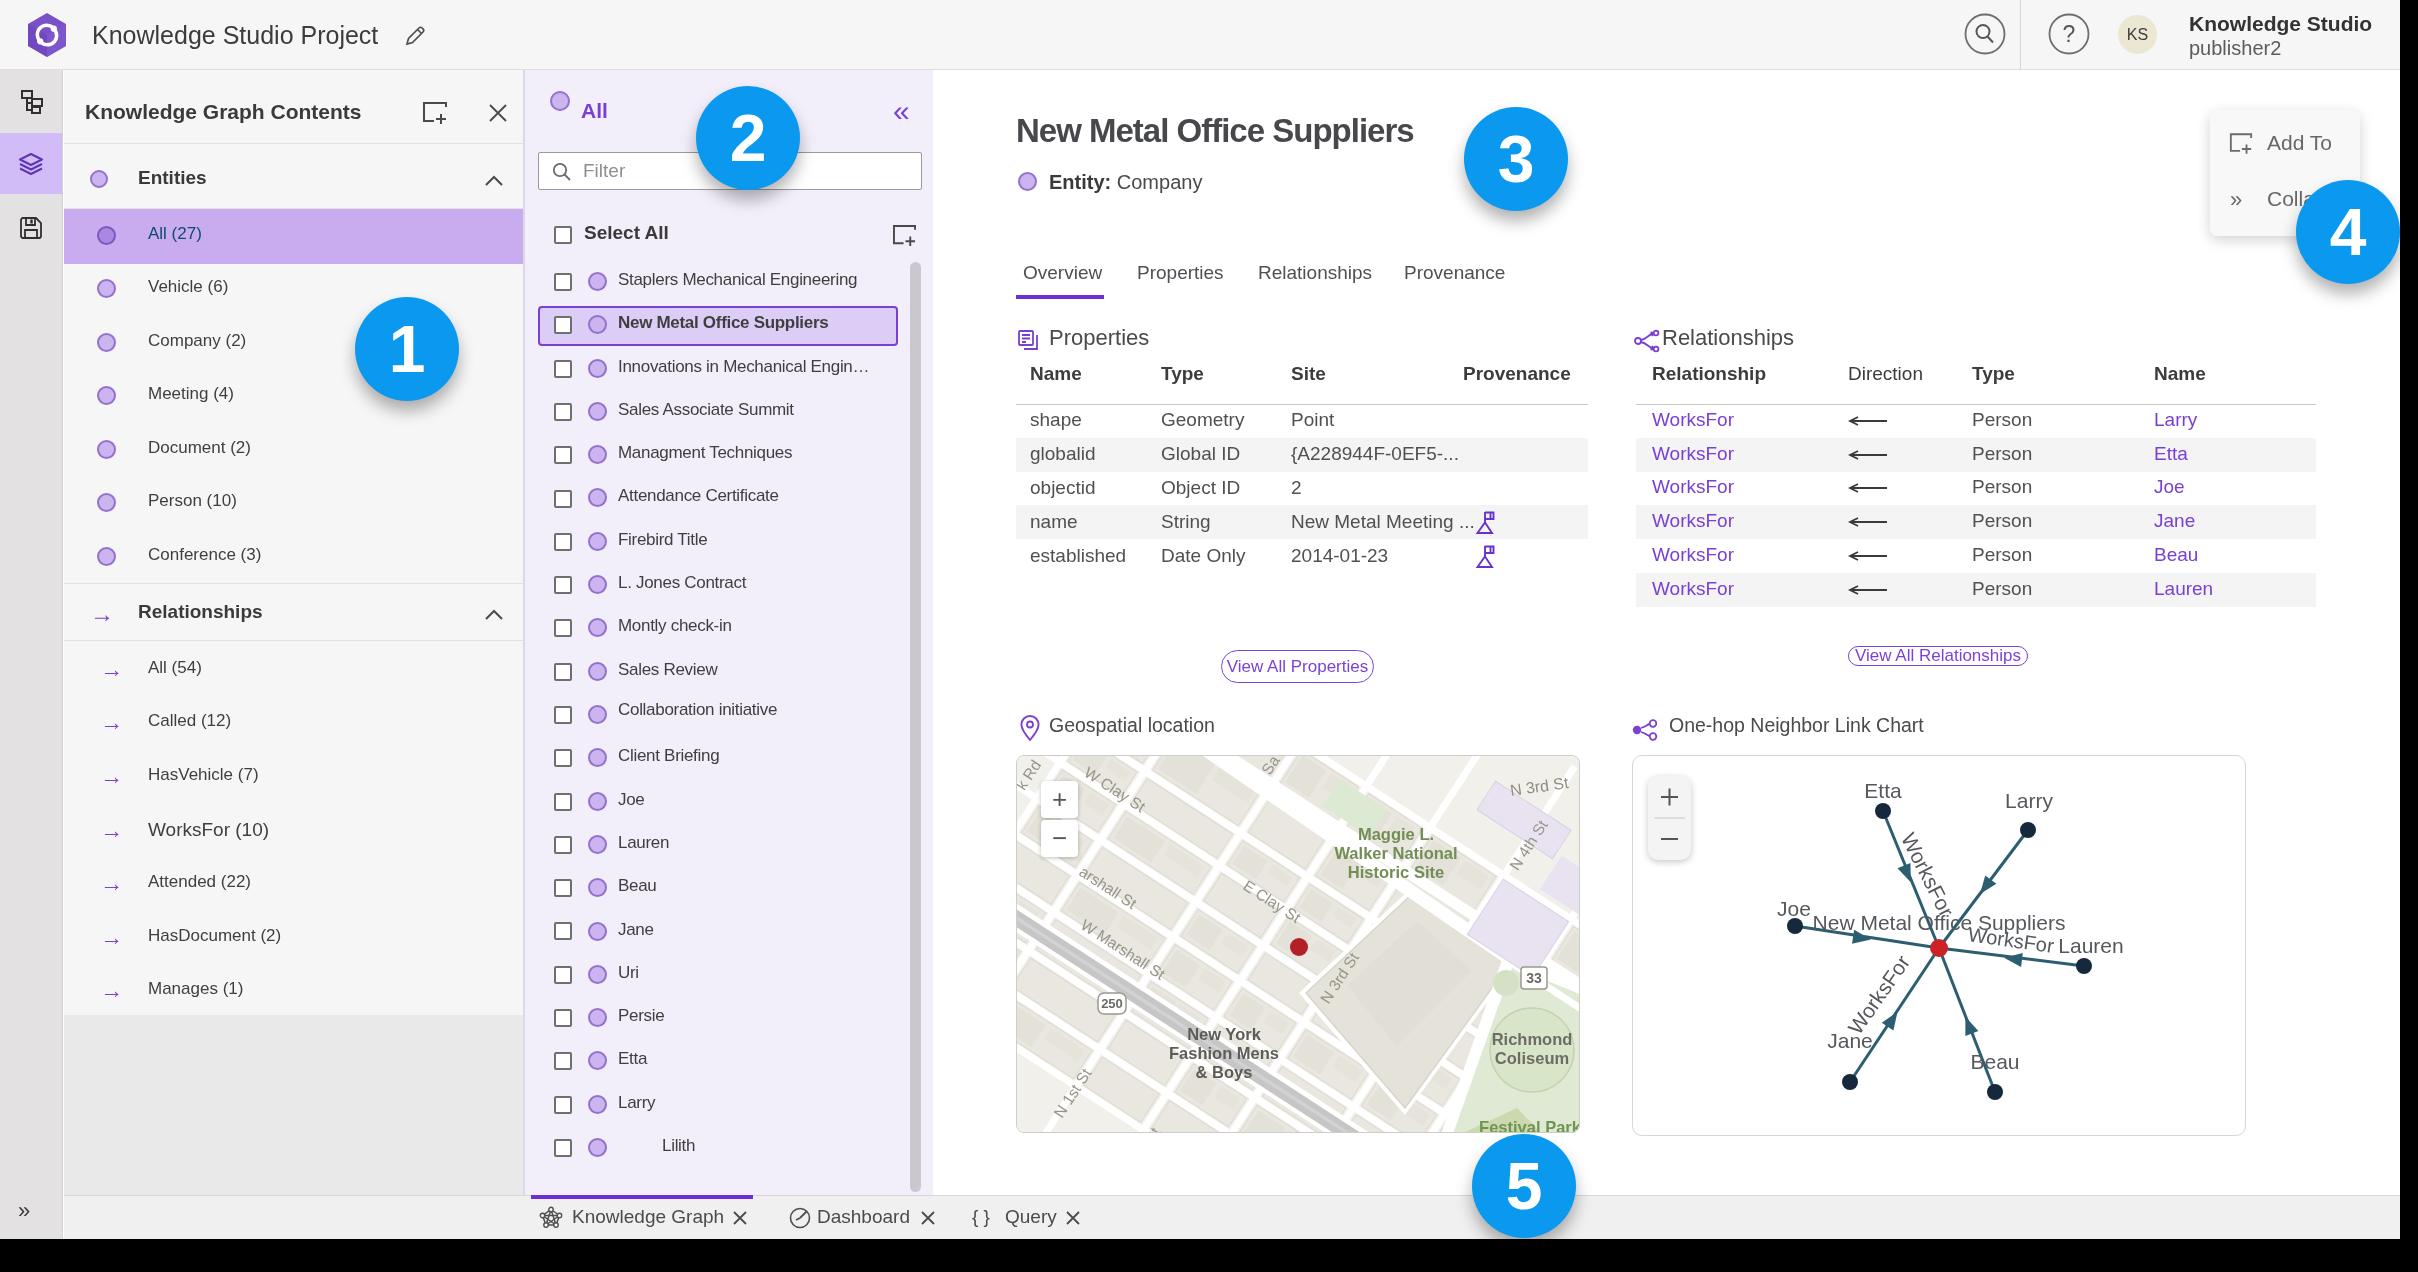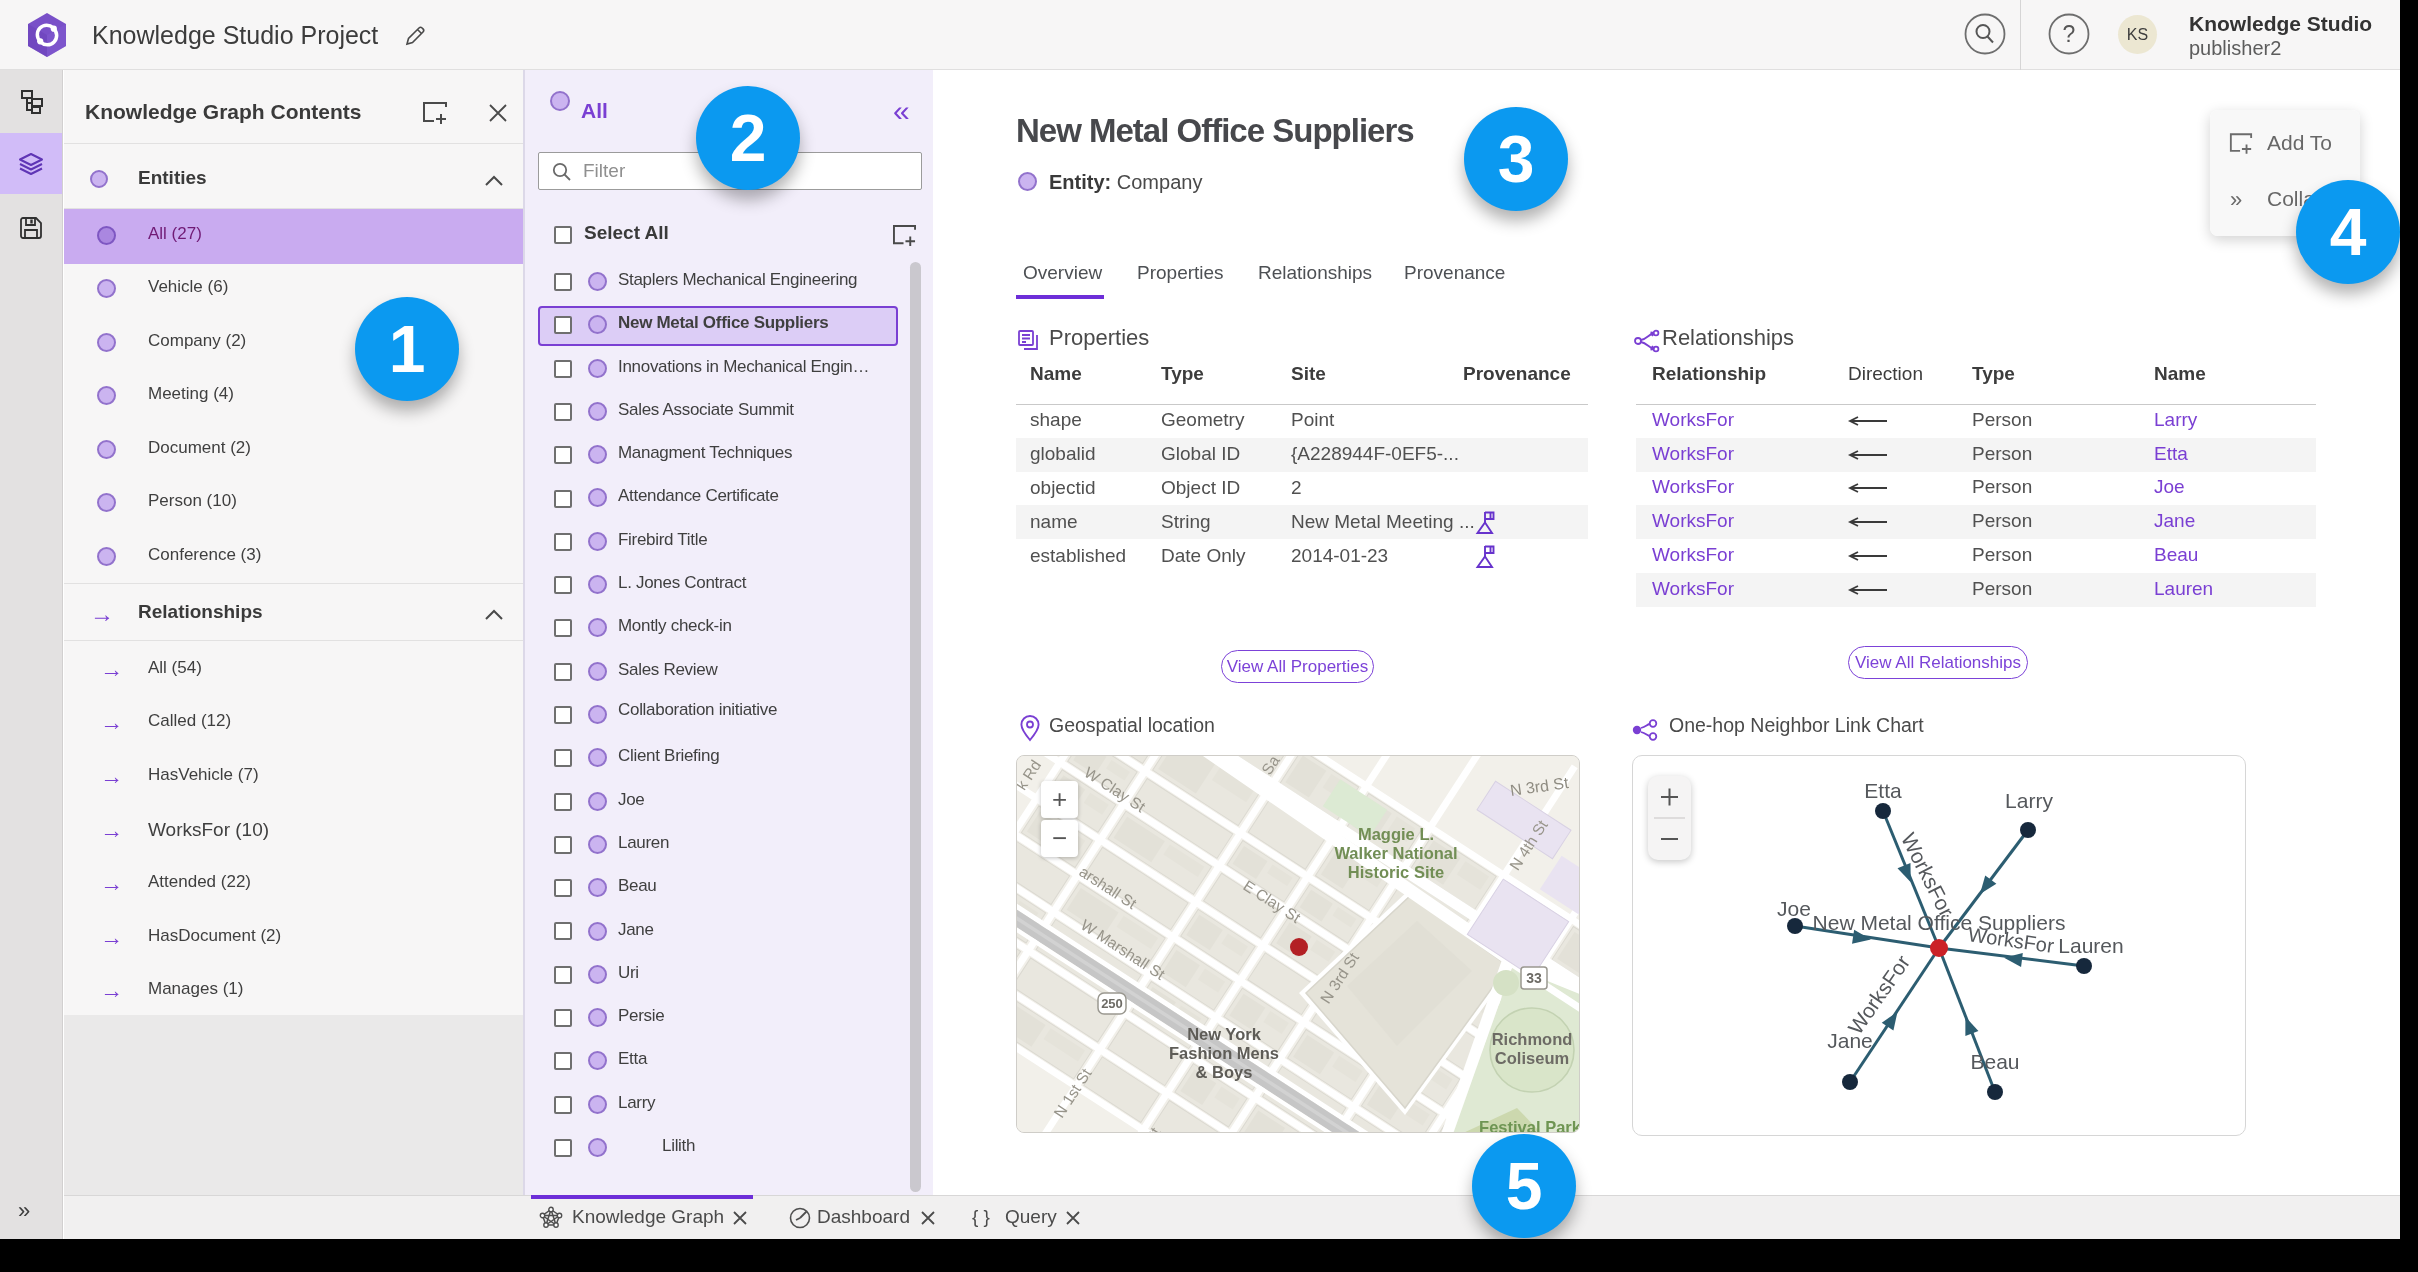--- a/index.html
+++ b/index.html
@@ -106,21 +106,21 @@
 
     <div class="circ" style="left:26px;top:100px;width:18px;height:18px;"></div>
     <div class="t" style="left:74px;top:97px;font-size:19px;font-weight:bold;color:#3a3a3a;">Entities</div>
     <svg width="18" height="11" style="left:421px;top:105px" viewBox="0 0 18 11">
         <path d="M1,10 L9,2 17,10" fill="none" stroke="#4a4a4a" stroke-width="2"></path>
       </svg>
     <div style="position:absolute;left:0;top:138px;width:459px;height:1px;background:#e2e1e1;"></div>
 
     <div style="position:absolute;left:0;top:139px;width:459px;height:55px;background:#c9abf0;"></div>
     <div class="circ" style="left:33px;top:156px;width:19px;height:19px;background:#aa87e0;border-color:#7e57c2;"></div>
-    <div class="t" style="left:84px;top:154px;font-size:17px;color:#701a75;">All (27)</div>
+    <div class="t" style="left:84px;top:154px;font-size:17px;color:#0c4a6e;">All (27)</div>
 
     <div class="circ" style="left:33px;top:209px;width:19px;height:19px;"></div>
       <div class="t" style="left:84px;top:207px;font-size:17px;">Vehicle (6)</div>
     <div class="circ" style="left:33px;top:263px;width:19px;height:19px;"></div>
       <div class="t" style="left:84px;top:261px;font-size:17px;">Company (2)</div>
     <div class="circ" style="left:33px;top:316px;width:19px;height:19px;"></div>
       <div class="t" style="left:84px;top:314px;font-size:17px;">Meeting (4)</div>
     <div class="circ" style="left:33px;top:370px;width:19px;height:19px;"></div>
       <div class="t" style="left:84px;top:368px;font-size:17px;">Document (2)</div>
     <div class="circ" style="left:33px;top:423px;width:19px;height:19px;"></div>
@@ -341,21 +341,21 @@
       </svg>
     <div class="t" style="left:1039px;top:473.8px;font-size:19px;color:#505050;">Person</div>
     <div class="t purple" style="left:1221px;top:473.8px;font-size:19px;">Beau</div>
     <div class="t purple worksfor" style="left:719px;top:507.5px;font-size:19px;">WorksFor</div>
     <svg width="40" height="10" style="left:915px;top:514.5px" viewBox="0 0 40 10">
         <line x1="2" y1="5" x2="39" y2="5" stroke="#3a3a3a" stroke-width="1.8"></line>
         <path d="M10,1 L2,5 L10,9" fill="none" stroke="#3a3a3a" stroke-width="1.8"></path>
       </svg>
     <div class="t" style="left:1039px;top:507.5px;font-size:19px;color:#505050;">Person</div>
     <div class="t purple" style="left:1221px;top:507.5px;font-size:19px;">Lauren</div>
-    <div style="position:absolute;left:915px;top:576px;width:180px;height:33px;border:1.5px solid #7c42d8;border-radius:17px;display:flex;align-items:center;justify-content:center;font-size:17px;color:#7c42d8;white-space:nowrap;">View All Relationships</div>
+    <div style="position:absolute;left:915px;top:576px;width:180px;height:20px;border:1.5px solid #7c42d8;border-radius:17px;display:flex;align-items:center;justify-content:center;font-size:17px;color:#7c42d8;white-space:nowrap;">View All Relationships</div>
     <svg width="20" height="26" style="left:87px;top:645px" viewBox="0 0 20 26">
       <path d="M10,1 a8.6,8.6 0 0 1 8.6,8.6 C18.6,15 10,25 10,25 S1.4,15 1.4,9.6 A8.6,8.6 0 0 1 10,1 Z" fill="none" stroke="#7a3fd3" stroke-width="1.9"></path>
       <circle cx="10" cy="9.5" r="3" fill="none" stroke="#7a3fd3" stroke-width="1.8"></circle>
     </svg>
     <div class="t" style="left:116px;top:644px;font-size:19.5px;color:#4a4a4a;">Geospatial location</div>
     <div id="mapbox" style="position:absolute;left:83px;top:685px;width:564px;height:378px;border:1.5px solid #cfcdc8;border-radius:8px;overflow:hidden;background:#f3f1eb;">
         <svg width="564" height="378" style="left:0;top:0" viewBox="0 0 564 378">
           <rect width="564" height="378" fill="#f2f0ea"></rect>
           <g transform="translate(282,189) rotate(33)">
             <rect x="-294" y="-165" width="64" height="40" fill="#e9e7df" stroke="#dbd9d1" stroke-width="1"></rect>

